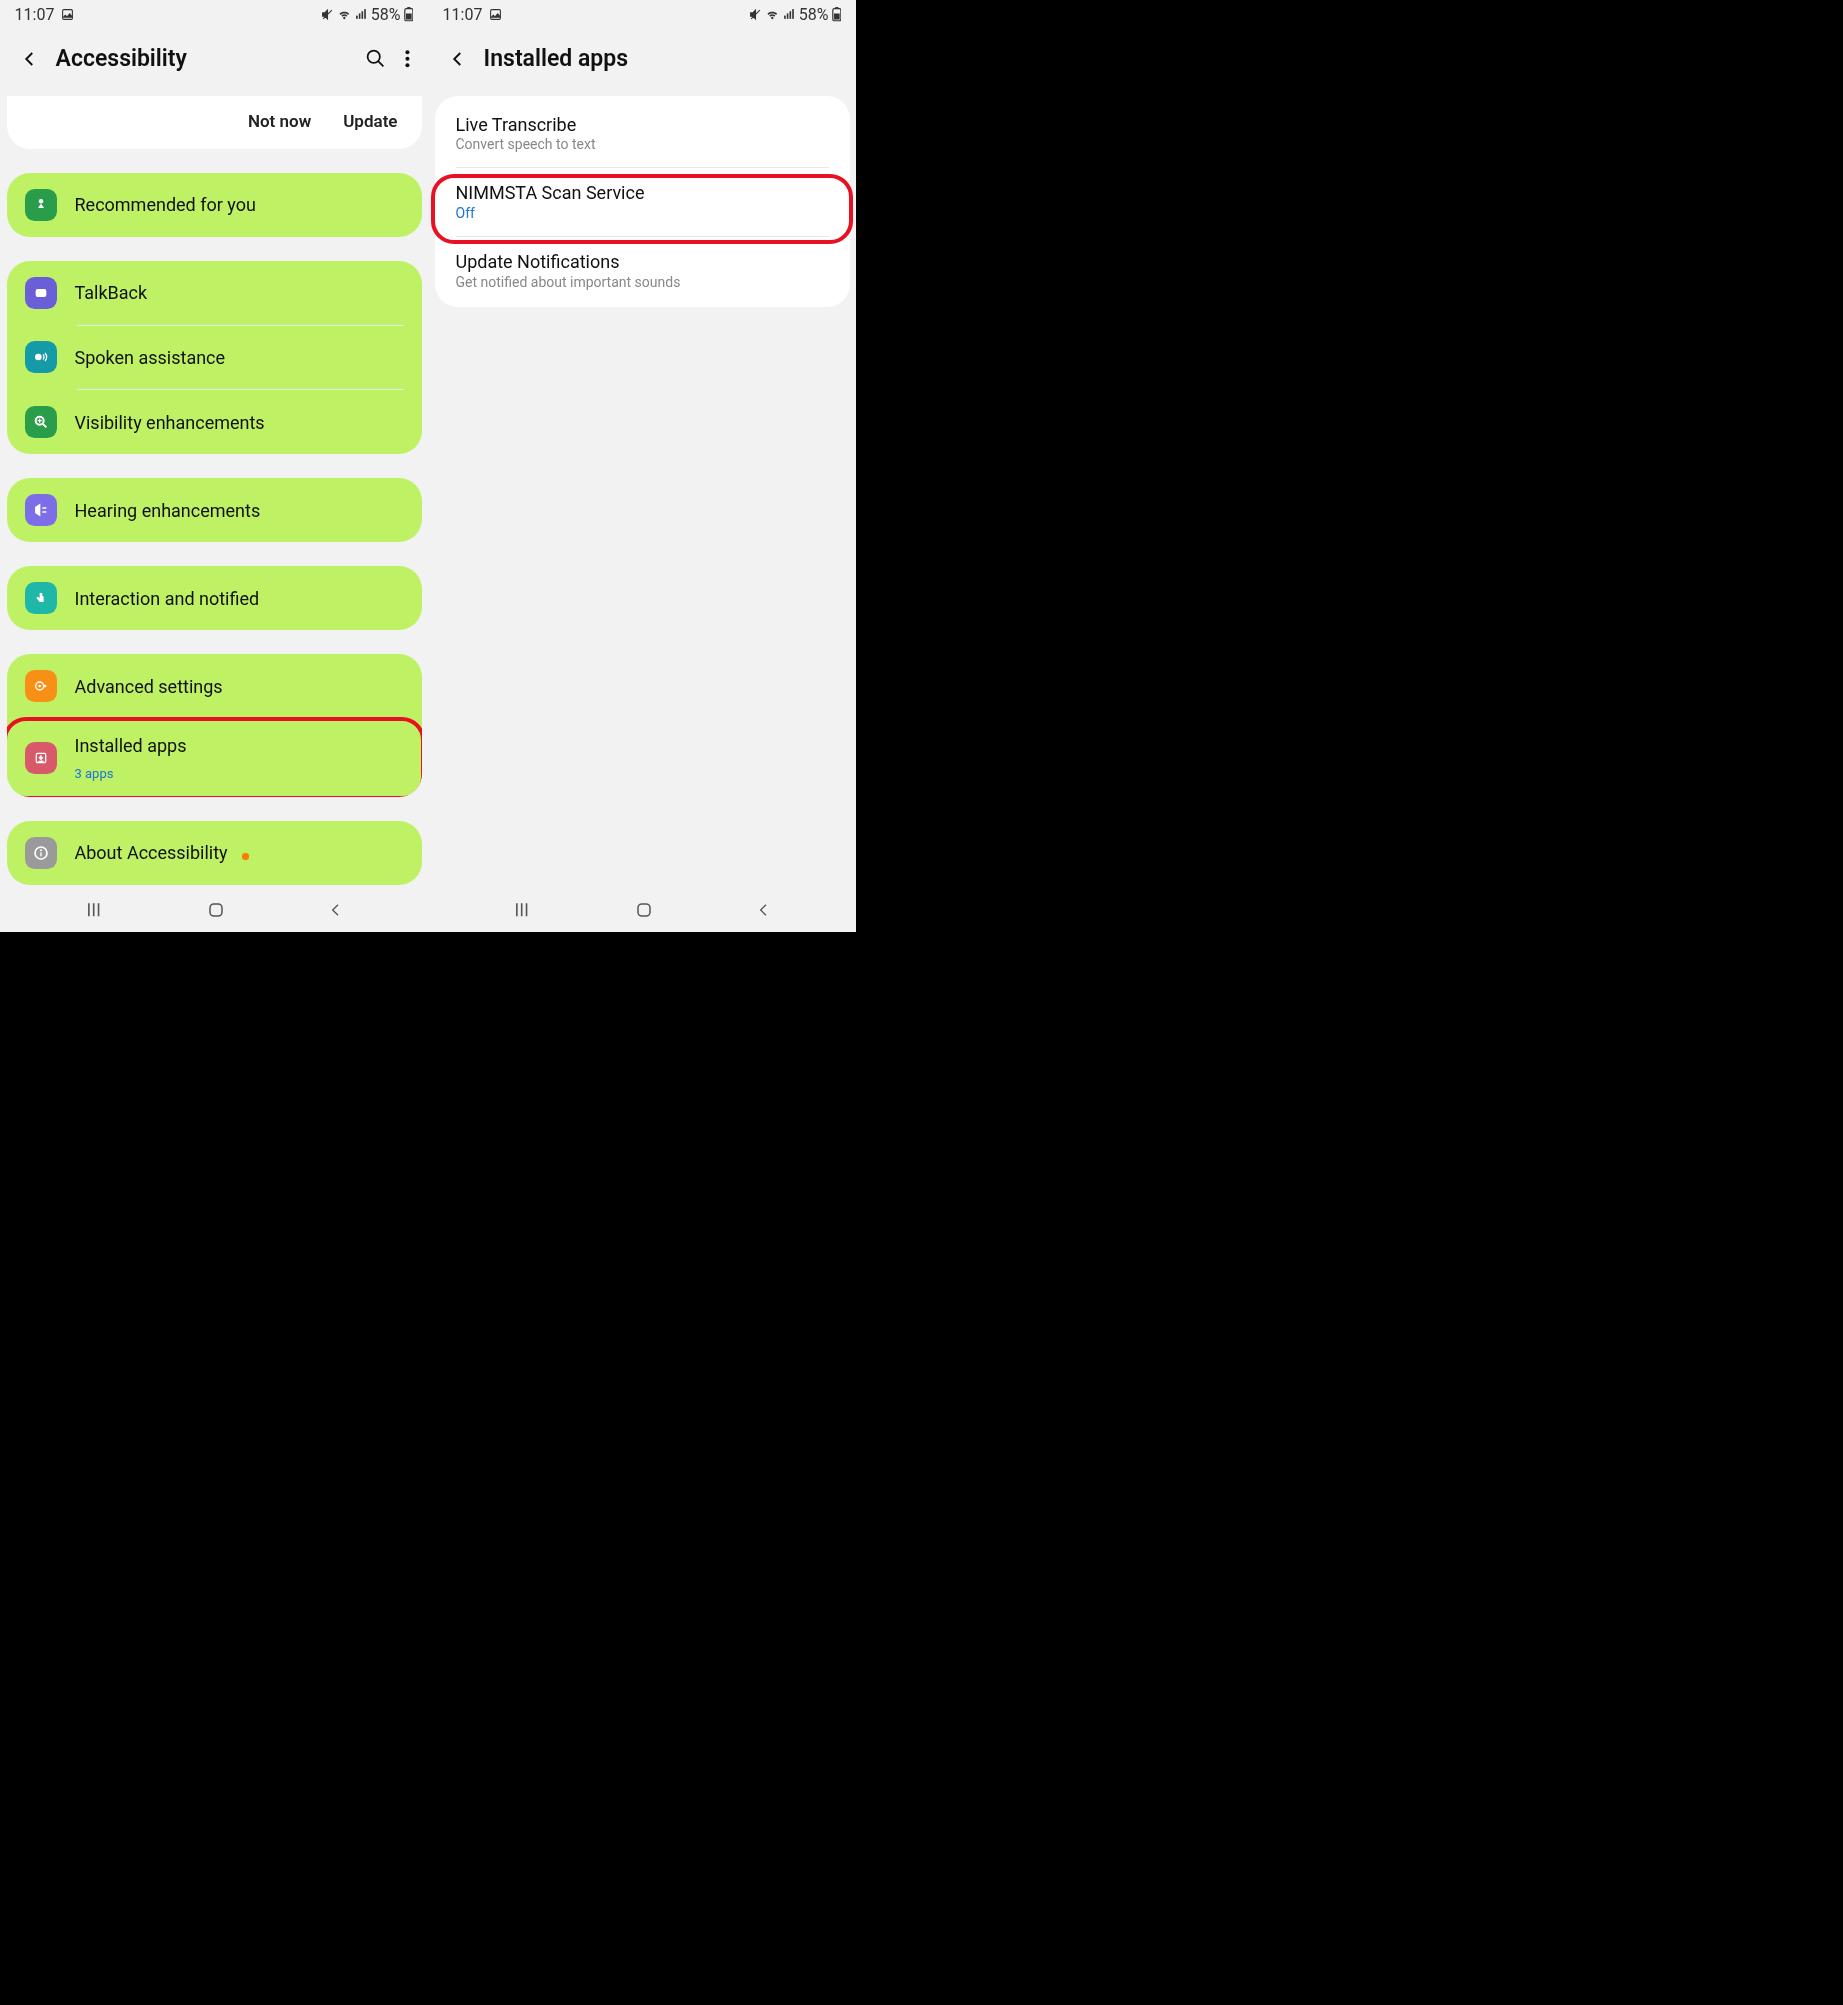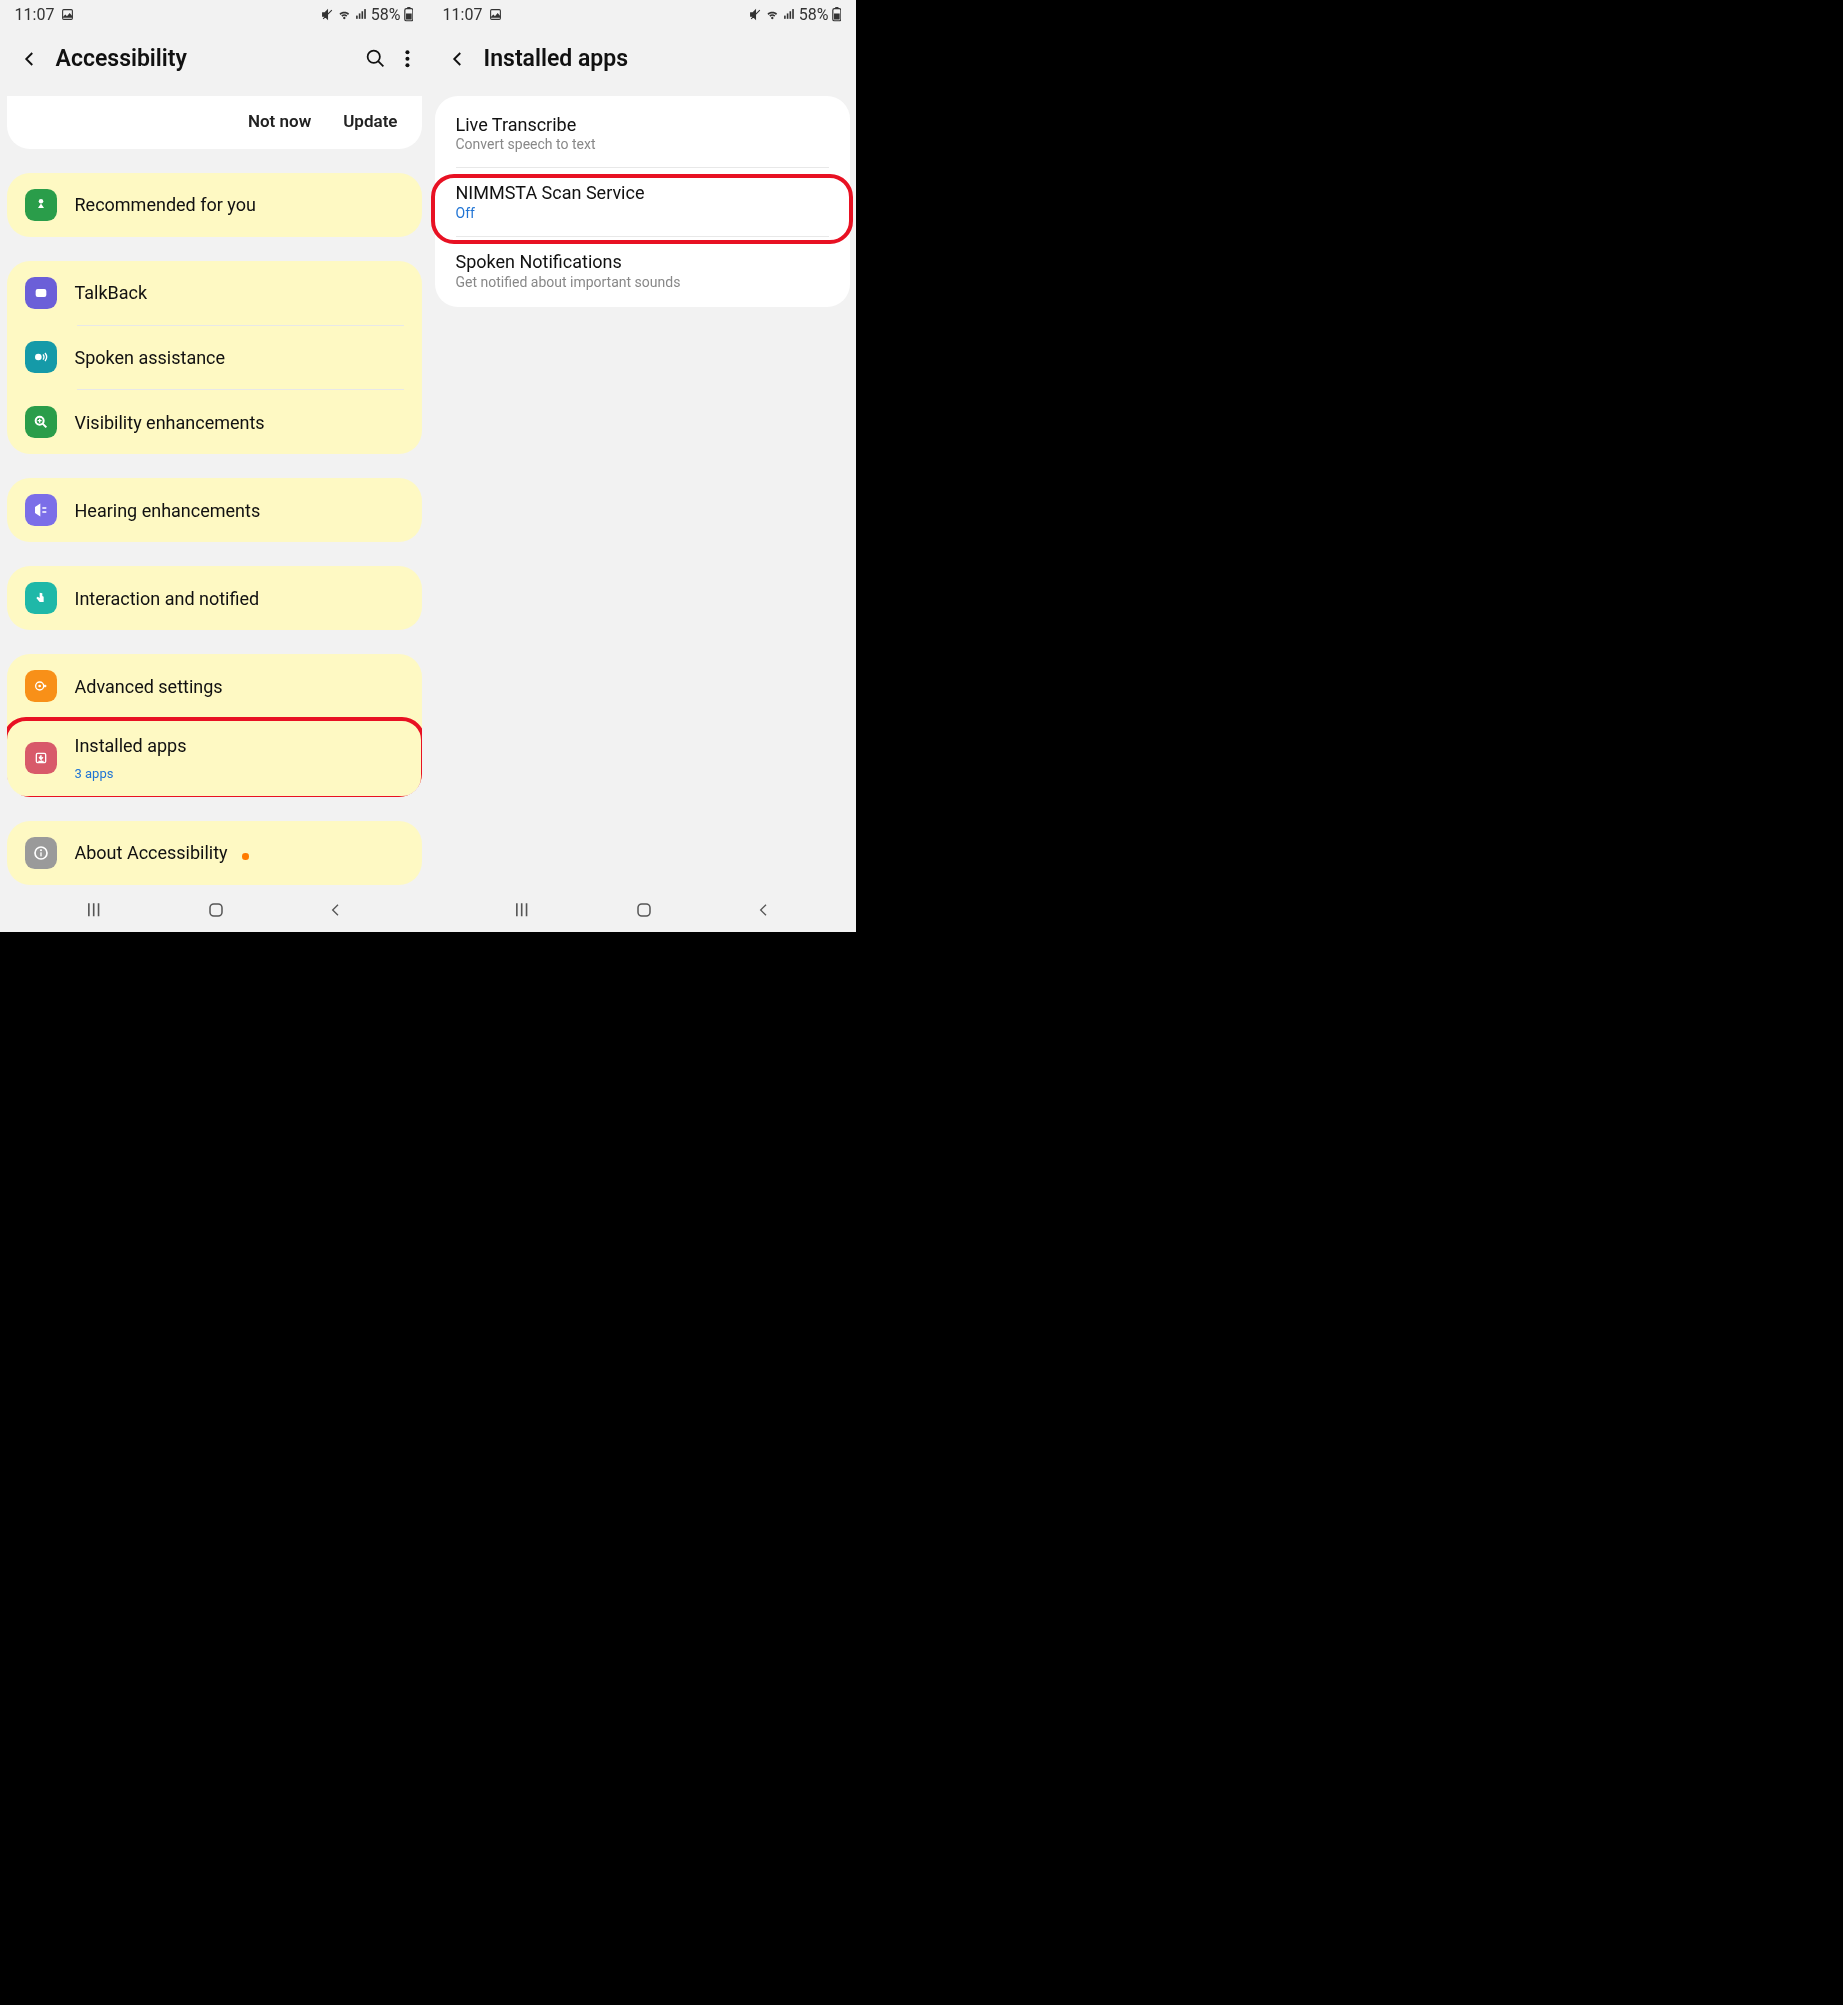--- a/index.html
+++ b/index.html
@@ -56,21 +56,21 @@
   justify-content: flex-end;
   gap: 32px;
   margin: 0 6.5px 24px 6.5px;
 }
 .update-bar span {
   font-size: 17px;
   font-weight: 600;
   color: #222;
 }
 .card {
-  background: #fef9c3;
+  background: #bef264;
   border-radius: 23px;
   margin: 0 6.5px 24px 6.5px;
   overflow: hidden;
 }
 .row {
   display: flex;
   align-items: center;
   padding: 16px 18px;
   gap: 18px;
   position: relative;
@@ -398,21 +398,21 @@
         <div class="list-title">Live Transcribe</div>
         <div class="list-sub">Convert speech to text</div>
       </div>
       <div class="list-divider"></div>
       <div class="list-row">
         <div class="list-title">NIMMSTA Scan Service</div>
         <div class="list-sub blue">Off</div>
       </div>
       <div class="list-divider"></div>
       <div class="list-row">
-        <div class="list-title">Spoken Notifications</div>
+        <div class="list-title">Update Notifications</div>
         <div class="list-sub">Get notified about important sounds</div>
       </div>
     </div>
     <div class="highlight-red" style="left:3.2px; right:3.2px; top:78px; height:70px;"></div>
   </div>
 
   <div class="nav-bar">
     <svg width="19.4" height="19.4" viewBox="0 0 24 24" stroke="#555" stroke-width="2">
         <path d="M6 4 v16 M12 4 v16 M18 4 v16"></path>
       </svg>

